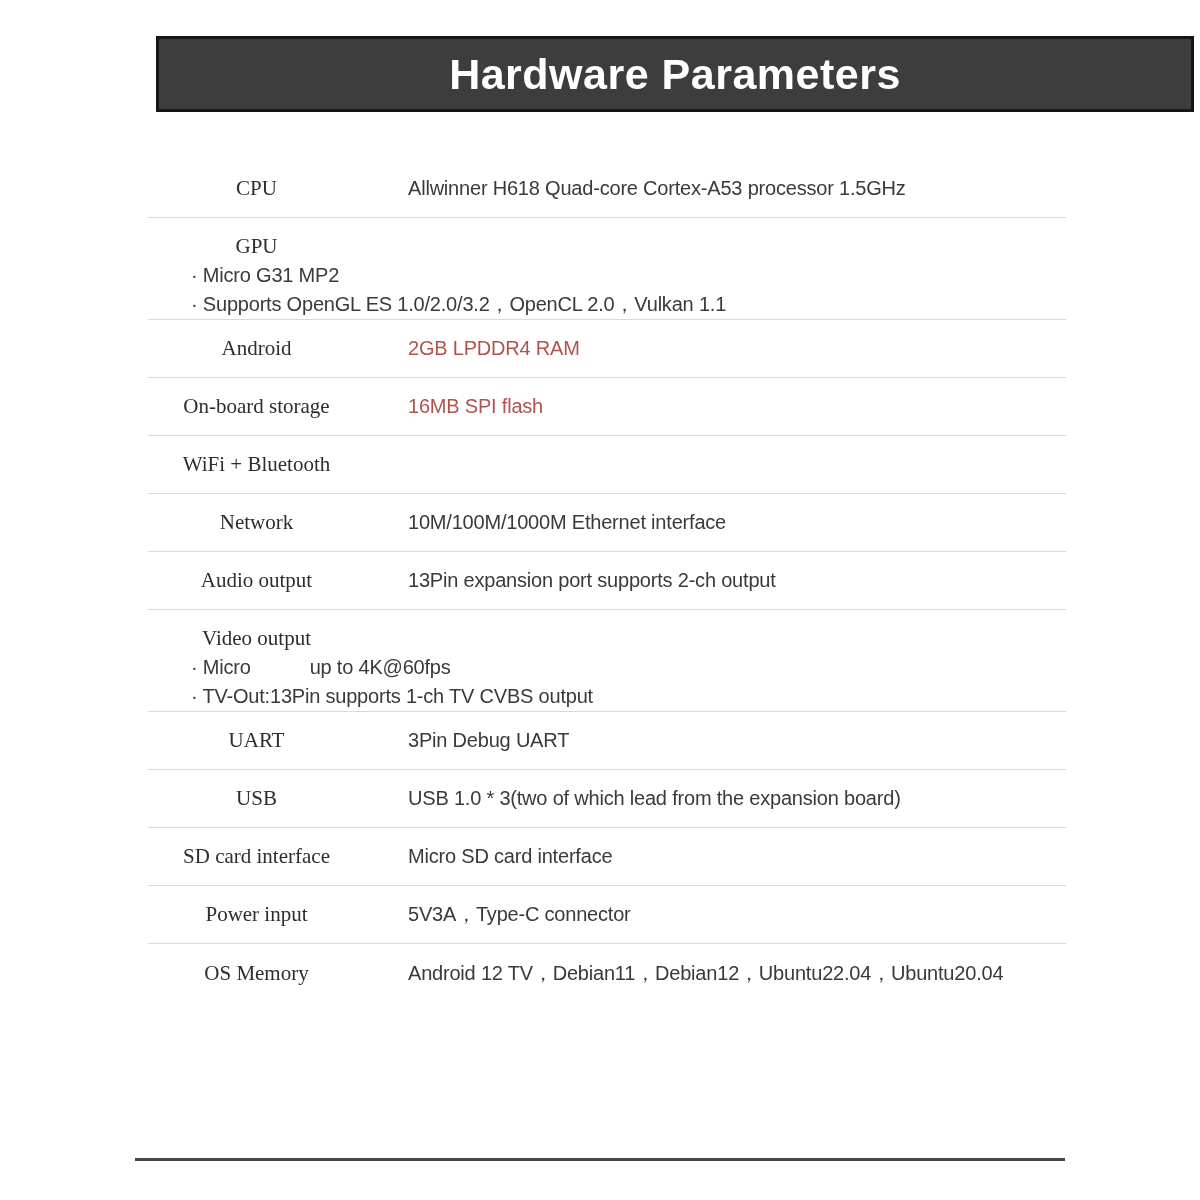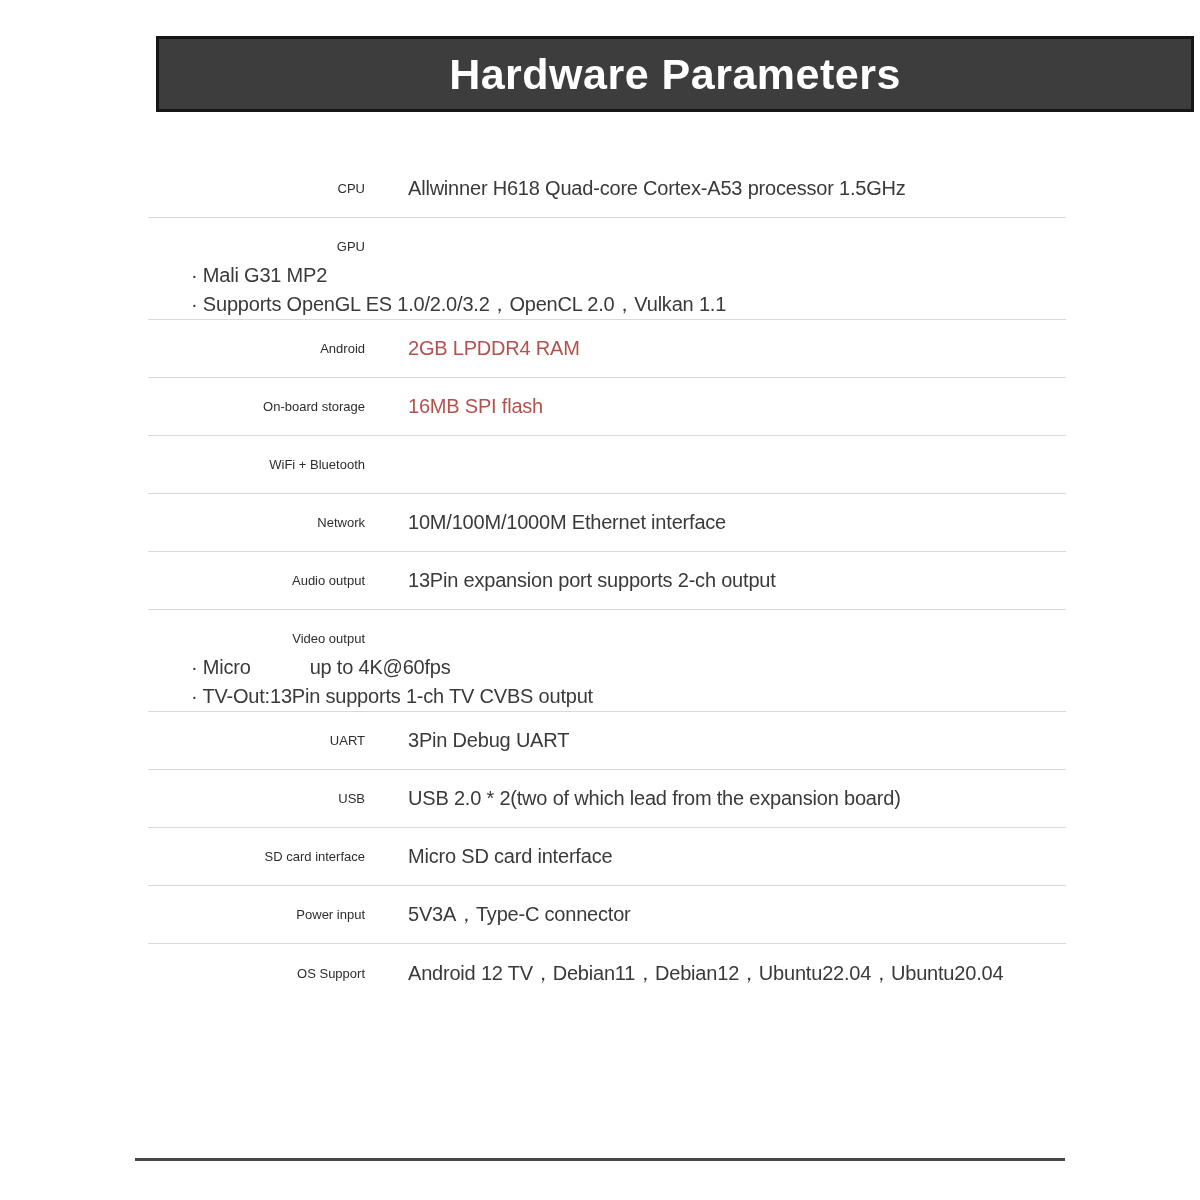--- a/index.html
+++ b/index.html
@@ -50,24 +50,25 @@
   .row.double {
     min-height: 88px;
     align-items: flex-start;
     padding-top: 14px;
     flex-direction: column;
   }
   .row:last-child { border-bottom: none; }
   .label {
     width: 217px;
     flex-shrink: 0;
-    text-align: right;
-    font-size: 13px;
+    text-align: center;
+    font-size: 21px;
     color: var(--label-text);
     line-height: 29px;
+    font-family: Liberation Serif, serif;
   }
   .value {
     margin-left: 43px;
     font-size: 20px;
     color: var(--value-text);
     line-height: 29px;
     letter-spacing: -0.2px;
   }
   .value div { white-space: pre-wrap; }
   .value.red { color: var(--highlight-text); }
@@ -90,21 +91,21 @@
   <div class="row">
     <div class="label">CPU</div>
     <div class="value">
       <div>Allwinner H618 Quad-core Cortex-A53 processor 1.5GHz</div>
     </div>
   </div>
 
   <div class="row double">
     <div class="label">GPU</div>
     <div class="value">
-      <div>· Mali G31 MP2</div>
+      <div>· Micro G31 MP2</div>
       <div>· Supports OpenGL ES 1.0/2.0/3.2，OpenCL 2.0，Vulkan 1.1</div>
     </div>
   </div>
 
   <div class="row">
     <div class="label">Android</div>
     <div class="value red">
       <div>2GB LPDDR4 RAM</div>
     </div>
   </div>
@@ -146,41 +147,41 @@
   <div class="row">
     <div class="label">UART</div>
     <div class="value">
       <div>3Pin Debug UART</div>
     </div>
   </div>
 
   <div class="row">
     <div class="label">USB</div>
     <div class="value">
-      <div>USB 2.0 * 2(two of which lead from the expansion board)</div>
+      <div>USB 1.0 * 3(two of which lead from the expansion board)</div>
     </div>
   </div>
 
   <div class="row">
     <div class="label">SD card interface</div>
     <div class="value">
       <div>Micro SD card interface</div>
     </div>
   </div>
 
 
   <div class="row">
     <div class="label">Power input</div>
     <div class="value">
       <div>5V3A，Type-C connector</div>
     </div>
   </div>
 
   <div class="row">
-    <div class="label">OS Support</div>
+    <div class="label">OS Memory</div>
     <div class="value">
       <div>Android 12 TV，Debian11，Debian12，Ubuntu22.04，Ubuntu20.04</div>
     </div>
   </div>
 
 </div>
 
 <div class="bottom-rule"></div>
 
 </body></html>

